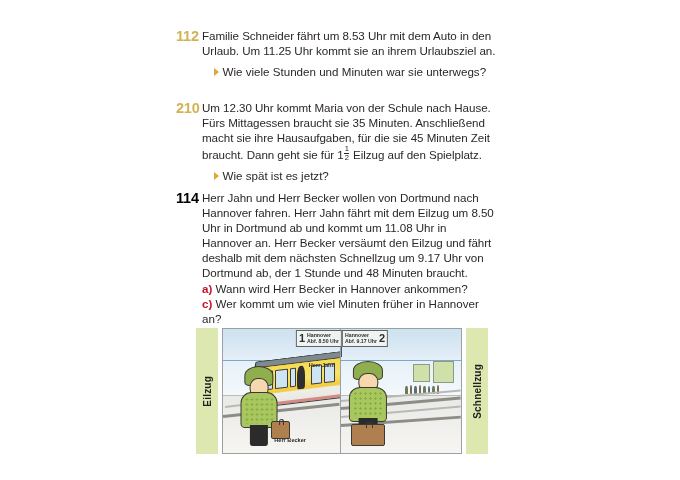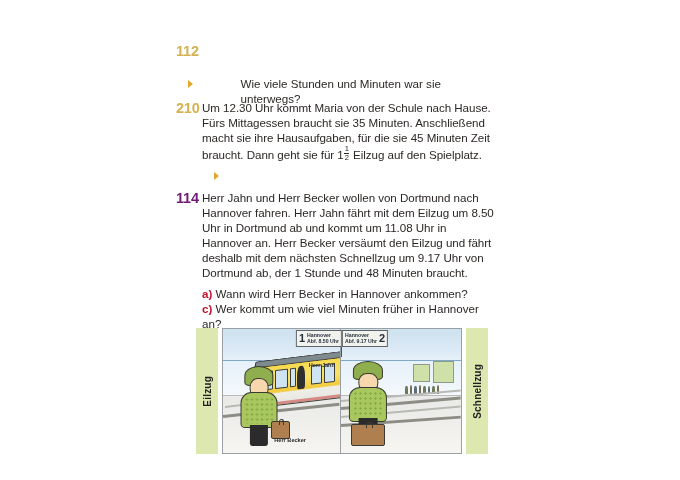--- a/index.html
+++ b/index.html
@@ -33,21 +33,21 @@
     width: 26px;
     flex: 0 0 26px;
     text-align: left;
     font-size: 14.5px;
     font-weight: bold;
     letter-spacing: -0.2px;
     line-height: 15px;
     padding-top: 1px;
   }
   .ex-num.gold { color: #d4b254; }
-  .ex-num.red  { color: #701a75; }
+  .ex-num.red  { color: #000000; }
 
   .ex-body {
     flex: 1 1 auto;
   }
   .ex-text {
     font-size: 11.6px;
     line-height: 15.1px;
     color: #2b2725;
     letter-spacing: -0.05px;
   }
@@ -67,39 +67,37 @@
   .frac .den {
     display: block;
     padding: 0 0.5px;
   }
 
   .question {
     display: flex;
     align-items: flex-start;
     margin-top: 6px;
     padding-left: 12px;
-    gap: 44px;
   }
   .tri {
     flex: 0 0 auto;
     width: 0; height: 0;
     border-top: 4px solid transparent;
     border-bottom: 4px solid transparent;
     border-left: 5.5px solid #e0a82e;
     margin-top: 4px;
     margin-right: 3.5px;
   }
   .question-text {
     font-size: 11.6px;
     line-height: 15px;
     color: #2b2725;
   }
 
   .sub-list {
-    margin-top: 5px;
   }
   .sub-item {
     font-size: 11.6px;
     line-height: 15.4px;
     color: #2b2725;
   }
   .sub-letter {
     color: #c8102e;
     font-weight: bold;
   }
@@ -312,36 +310,38 @@
     position: absolute;
     background: #cfe0a8;
     border: 1px solid #8e9a87;
   }
 </style>
 </head>
 <body>
 
 <div class="page">
 
-  <div class="exercise" style="left:176px; top:43px; width:320px;flex-direction:column;">
+  <div class="exercise" style="left:176px; top:28px; width:320px;">
     <div class="ex-num gold">112</div>
     <div class="ex-body">
+      <div class="ex-text">Familie Schneider fährt um 8.53 Uhr mit dem Auto in den Urlaub. Um 11.25 Uhr kommt sie an ihrem Urlaubsziel an.</div>
       <div class="question">
         <span class="tri"></span>
         <span class="question-text">Wie viele Stunden und Minuten war sie unterwegs?</span>
       </div>
     </div>
   </div>
 
   <div class="exercise" style="left:176px; top:100px; width:320px;">
     <div class="ex-num gold">210</div>
     <div class="ex-body">
       <div class="ex-text"><span>Um 12.30 Uhr kommt Maria von der Schule nach Hause. Fürs Mittagessen braucht sie 35 Minuten. Anschließend macht sie ihre Hausaufgaben, für die sie 45 Minuten Zeit braucht. Dann geht sie für 1</span><span class="frac"><span class="num">1</span><span class="den">2</span></span><span> Eilzug auf den Spielplatz.</span></div>
       <div class="question">
         <span class="tri"></span>
+        <span class="question-text">Wie spät ist es jetzt?</span>
       </div>
     </div>
   </div>
 
   <div class="exercise" style="left:176px; top:190px; width:320px;">
     <div class="ex-num red">114</div>
     <div class="ex-body">
       <div class="ex-text">Herr Jahn und Herr Becker wollen von Dortmund nach Hannover fahren. Herr Jahn fährt mit dem Eilzug um 8.50 Uhr in Dortmund ab und kommt um 11.08 Uhr in Hannover an. Herr Becker versäumt den Eilzug und fährt deshalb mit dem nächsten Schnellzug um 9.17 Uhr von Dortmund ab, der 1 Stunde und 48 Minuten braucht.</div>
       <div class="sub-list">
         <div class="sub-item"><span class="sub-letter">a)</span><span> Wann wird Herr Becker in Hannover ankommen?</span></div>

